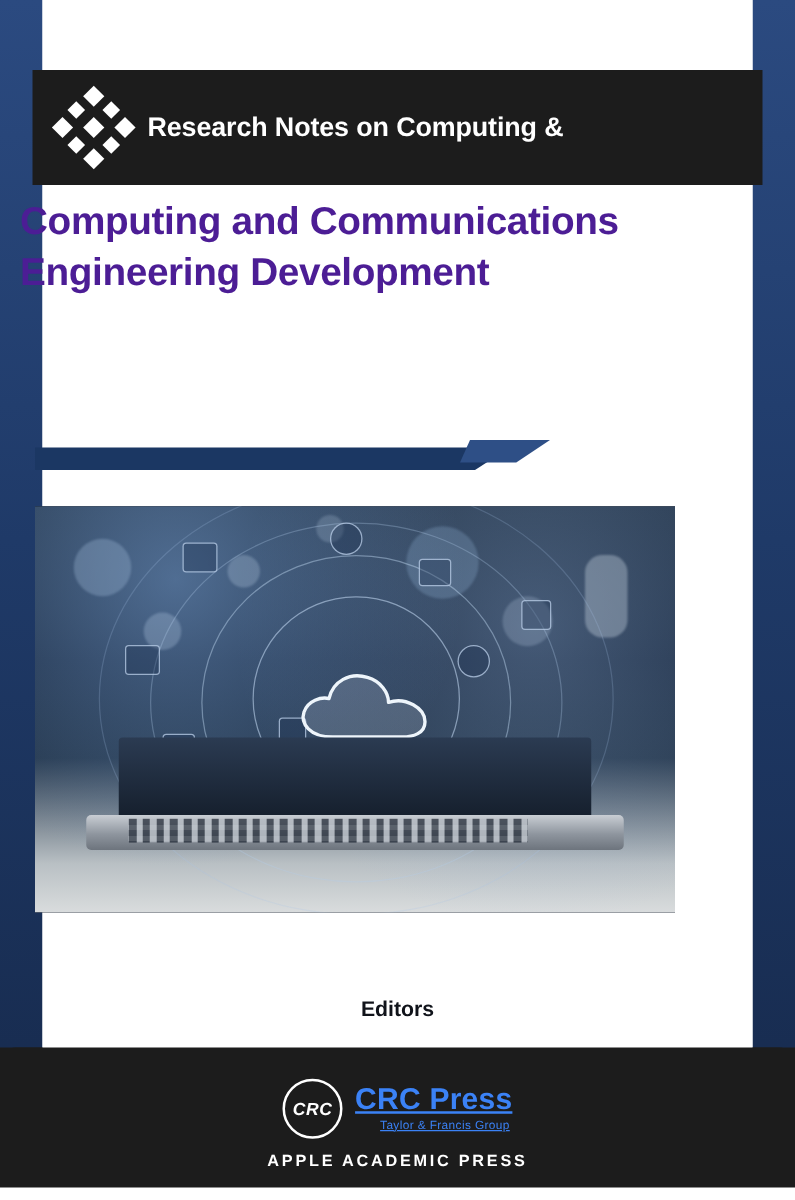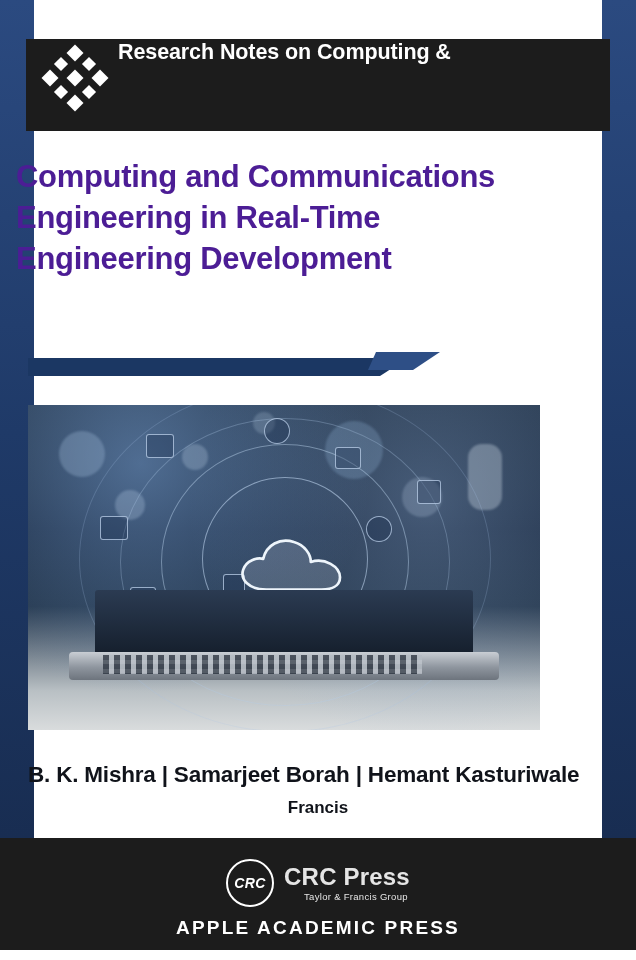--- a/index.html
+++ b/index.html
@@ -35,25 +35,25 @@
     top: 0;
     bottom: 0;
     background: #ffffff;
   }
 
   
   .series-bar {
     position: absolute;
     left: 26px;
     right: 26px;
-    top: 39px;
+    top: 56px;
     height: 92px;
     background: #1c1c1c;
     display: flex;
-    align-items: flex-start;
+    align-items: center;
     box-sizing: border-box;
     padding: 0 12px 0 10px;
   }
   .series-logo {
     flex: 0 0 auto;
     width: 78px;
     height: 78px;
     position: relative;
   }
   .series-logo svg { display: block; }
@@ -223,37 +223,38 @@
     color: #ffffff;
     display: flex;
     align-items: center;
     justify-content: center;
     font-size: 14px;
     font-style: italic;
     font-weight: bold;
     letter-spacing: 0.5px;
   }
   .crc-text {
-    color: #e5e5e5;
+    color: #3b82f6;
     line-height: 1.05;
+    text-decoration: underline;
   }
   .crc-name {
     font-size: 24px;
     font-weight: bold;
     letter-spacing: 0.2px;
   }
   .crc-sub {
     font-size: 9.5px;
     letter-spacing: 0.3px;
     padding-top: 3px;
     margin-left: 20px;
   }
   .aap-text {
     color: #ffffff;
-    font-size: 19px;
+    font-size: 13px;
     font-weight: bold;
     letter-spacing: 2.2px;
     padding-top: 6px;
   }
   
   .footer-side-cap {
     position: absolute;
     bottom: 0;
     width: 34px;
     height: 122px;
@@ -294,21 +295,20 @@
         </g>
       </svg>
     </div>
     <div class="series-title">
       <span class="line">Research Notes on Computing &amp;</span>
     </div>
   </div>
 
   <div class="main-title">
     <span class="line">Computing and Communications</span>
-    <span class="line">Engineering in Real-Time</span>
     <span class="line">Engineering Development</span>
   </div>
 
   <div class="chevron-rule">
     <svg width="412" height="30" viewBox="0 0 412 30" aria-hidden="true">
       <polygon points="0,6 352,6 380,6 352,24 0,24" fill="#1b3763"></polygon>
       <polygon points="348,0 392,0 412,0 385,18 340,18" fill="#2e4f86"></polygon>
     </svg>
   </div>
 
@@ -344,22 +344,21 @@
       </svg>
     </div>
 
     <div class="laptop">
       <div class="laptop-screen"></div>
       <div class="laptop-base"></div>
       <div class="laptop-keys"></div>
     </div>
   </div>
 
-  <div class="editors">B. K. Mishra | Samarjeet Borah | Hemant Kasturiwale</div>
-  <div class="editors-role">Francis</div>
+  <div class="editors-role">Editors</div>
 
   <div class="footer-bar">
     <div class="footer-inner">
       <div class="crc-lockup">
         <div class="crc-seal">CRC</div>
         <div class="crc-text">
           <div class="crc-name">CRC Press</div>
           <div class="crc-sub">Taylor &amp; Francis Group</div>
         </div>
       </div>

